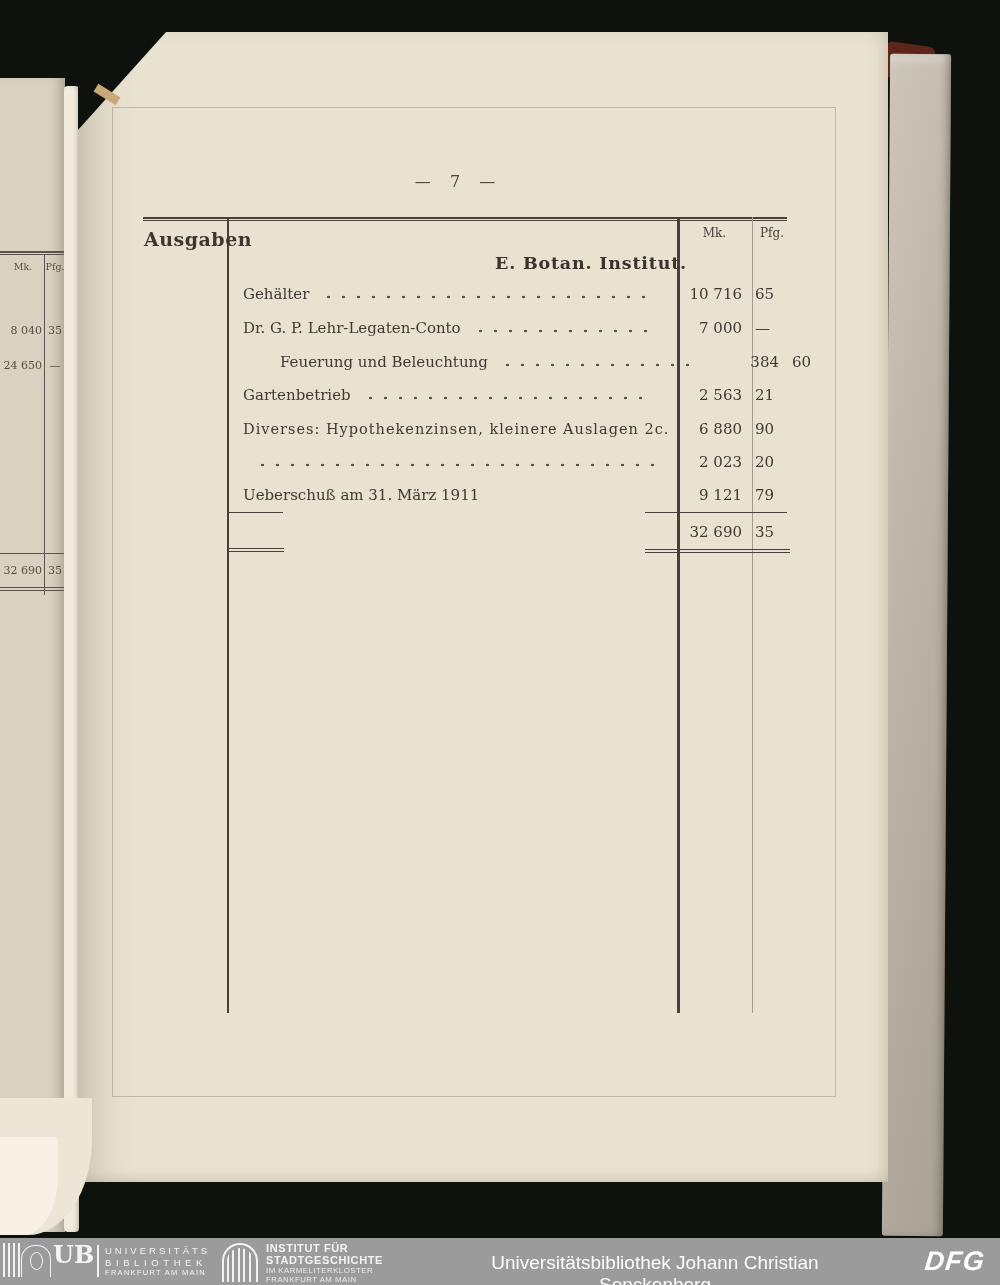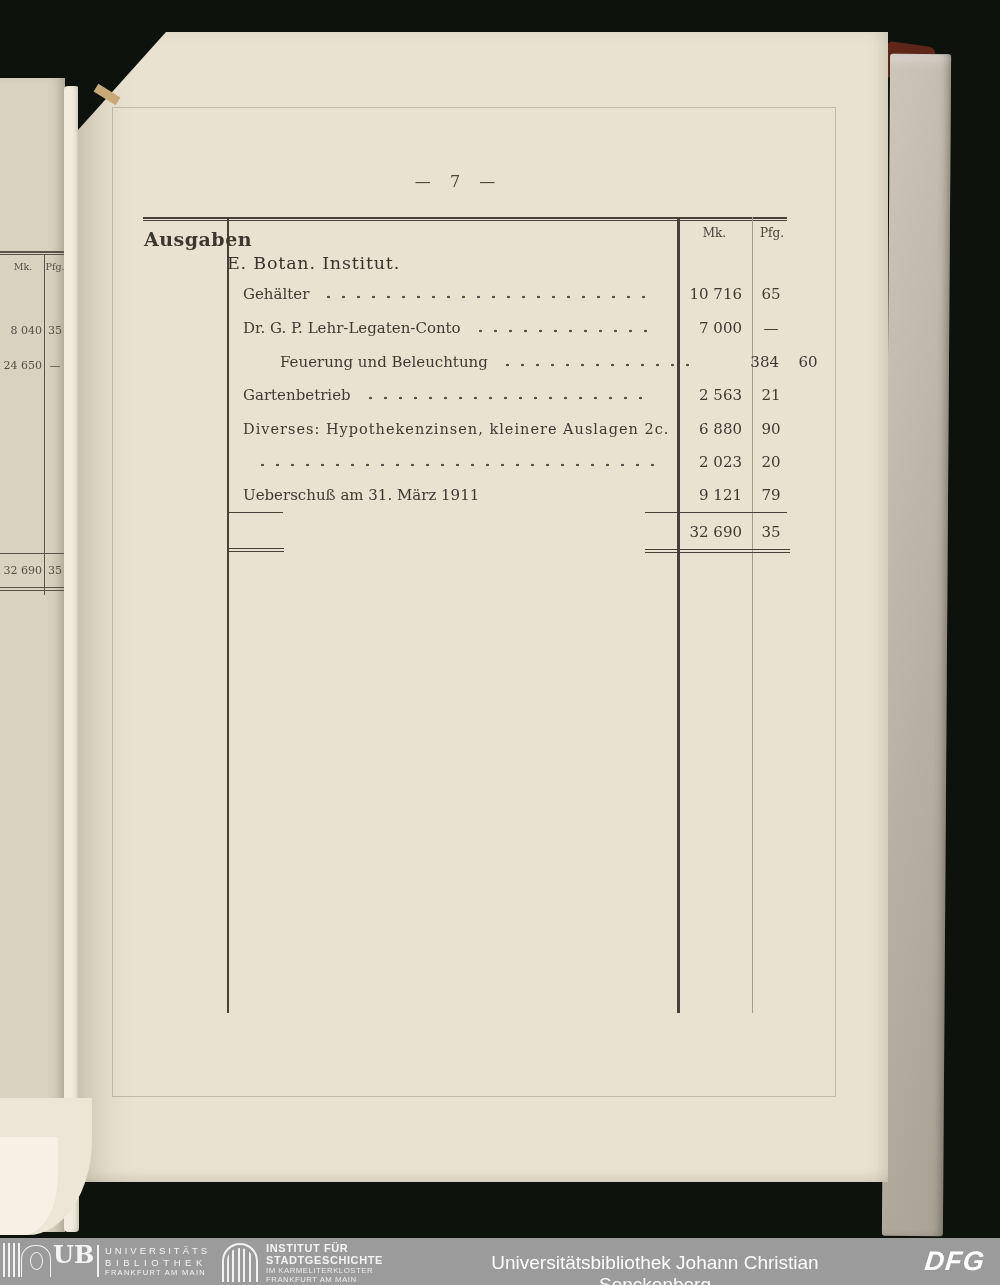--- a/index.html
+++ b/index.html
@@ -52,30 +52,30 @@
   .t-toprule { position:absolute; left:65px; top:185px; width:644px; height:4px; border-top:2px solid #46413a; border-bottom:1px solid #46413a; }
   .vline  { position:absolute; top:185px; height:796px; background:#46413a; }
   .v1 { left:149px; width:1.5px; }
   .v2 { left:599px; width:2.5px; }
   .v3 { left:674px; width:1px; background:#a39c8e; }
 
   .ausgaben { position:absolute; left:66px; top:196px; width:84px; font-size:19px; font-weight:bold; letter-spacing:.5px; color:#3c382f; }
   .colh { position:absolute; top:194px; font-size:12px; text-align:center; color:#46413a; }
   .colh-mk  { left:599px; width:75px; }
   .colh-pfg { left:674px; width:40px; }
-  .heading  { position:absolute; left:149px; top:221px; width:460px; text-align:left; font-size:17.5px; font-weight:normal; letter-spacing:.8px; color:#38342c; }
+  .heading  { position:absolute; left:149px; top:221px; width:460px; text-align:right; font-size:17.5px; font-weight:bold; letter-spacing:.8px; color:#38342c; }
 
   .row  { position:absolute; left:165px; width:419px; height:24px; line-height:24px; display:flex; align-items:baseline; font-size:15px; white-space:nowrap; }
   .row:nth-child(5) .rlabel { letter-spacing:1px; font-size:14.5px; }
   .rlabel { flex:0 0 auto; }
   .dots { flex:1 1 auto; height:8px; align-self:flex-end; margin:0 8px 7px 12px;
           background-image:radial-gradient(circle, rgba(62,58,51,.85) 1.1px, transparent 1.6px);
           background-size:15px 4px; background-repeat:repeat-x; background-position:left bottom; }
   .mkv  { position:absolute; left:436px; width:63px; text-align:right; font-size:15px; }
-  .pfgv { position:absolute; left:512px; width:32px; text-align:center; font-size:15px; }
+  .pfgv { position:absolute; left:512px; width:32px; font-size:15px; }
 
   .rule-totall { position:absolute; left:150px; top:480px; width:55px;  border-top:1.8px solid #46413a; }
   .rule-totalr { position:absolute; left:567px; top:480px; width:142px; border-top:1.8px solid #46413a; }
   .trow { position:absolute; left:165px; top:488px; width:419px; height:24px; line-height:24px; }
   .dbll { position:absolute; left:150px; top:516px; width:56px;  height:4px; border-top:1.8px solid #46413a; border-bottom:1.8px solid #46413a; }
   .dblr { position:absolute; left:567px; top:517px; width:145px; height:4px; border-top:1.8px solid #46413a; border-bottom:1.8px solid #46413a; }
 
   
   .footer { position:absolute; left:0; top:1238px; width:1000px; height:47px; background:#9b9b9b; z-index:10;
             font-family:"Liberation Sans", sans-serif; color:#f4f4f4; }

